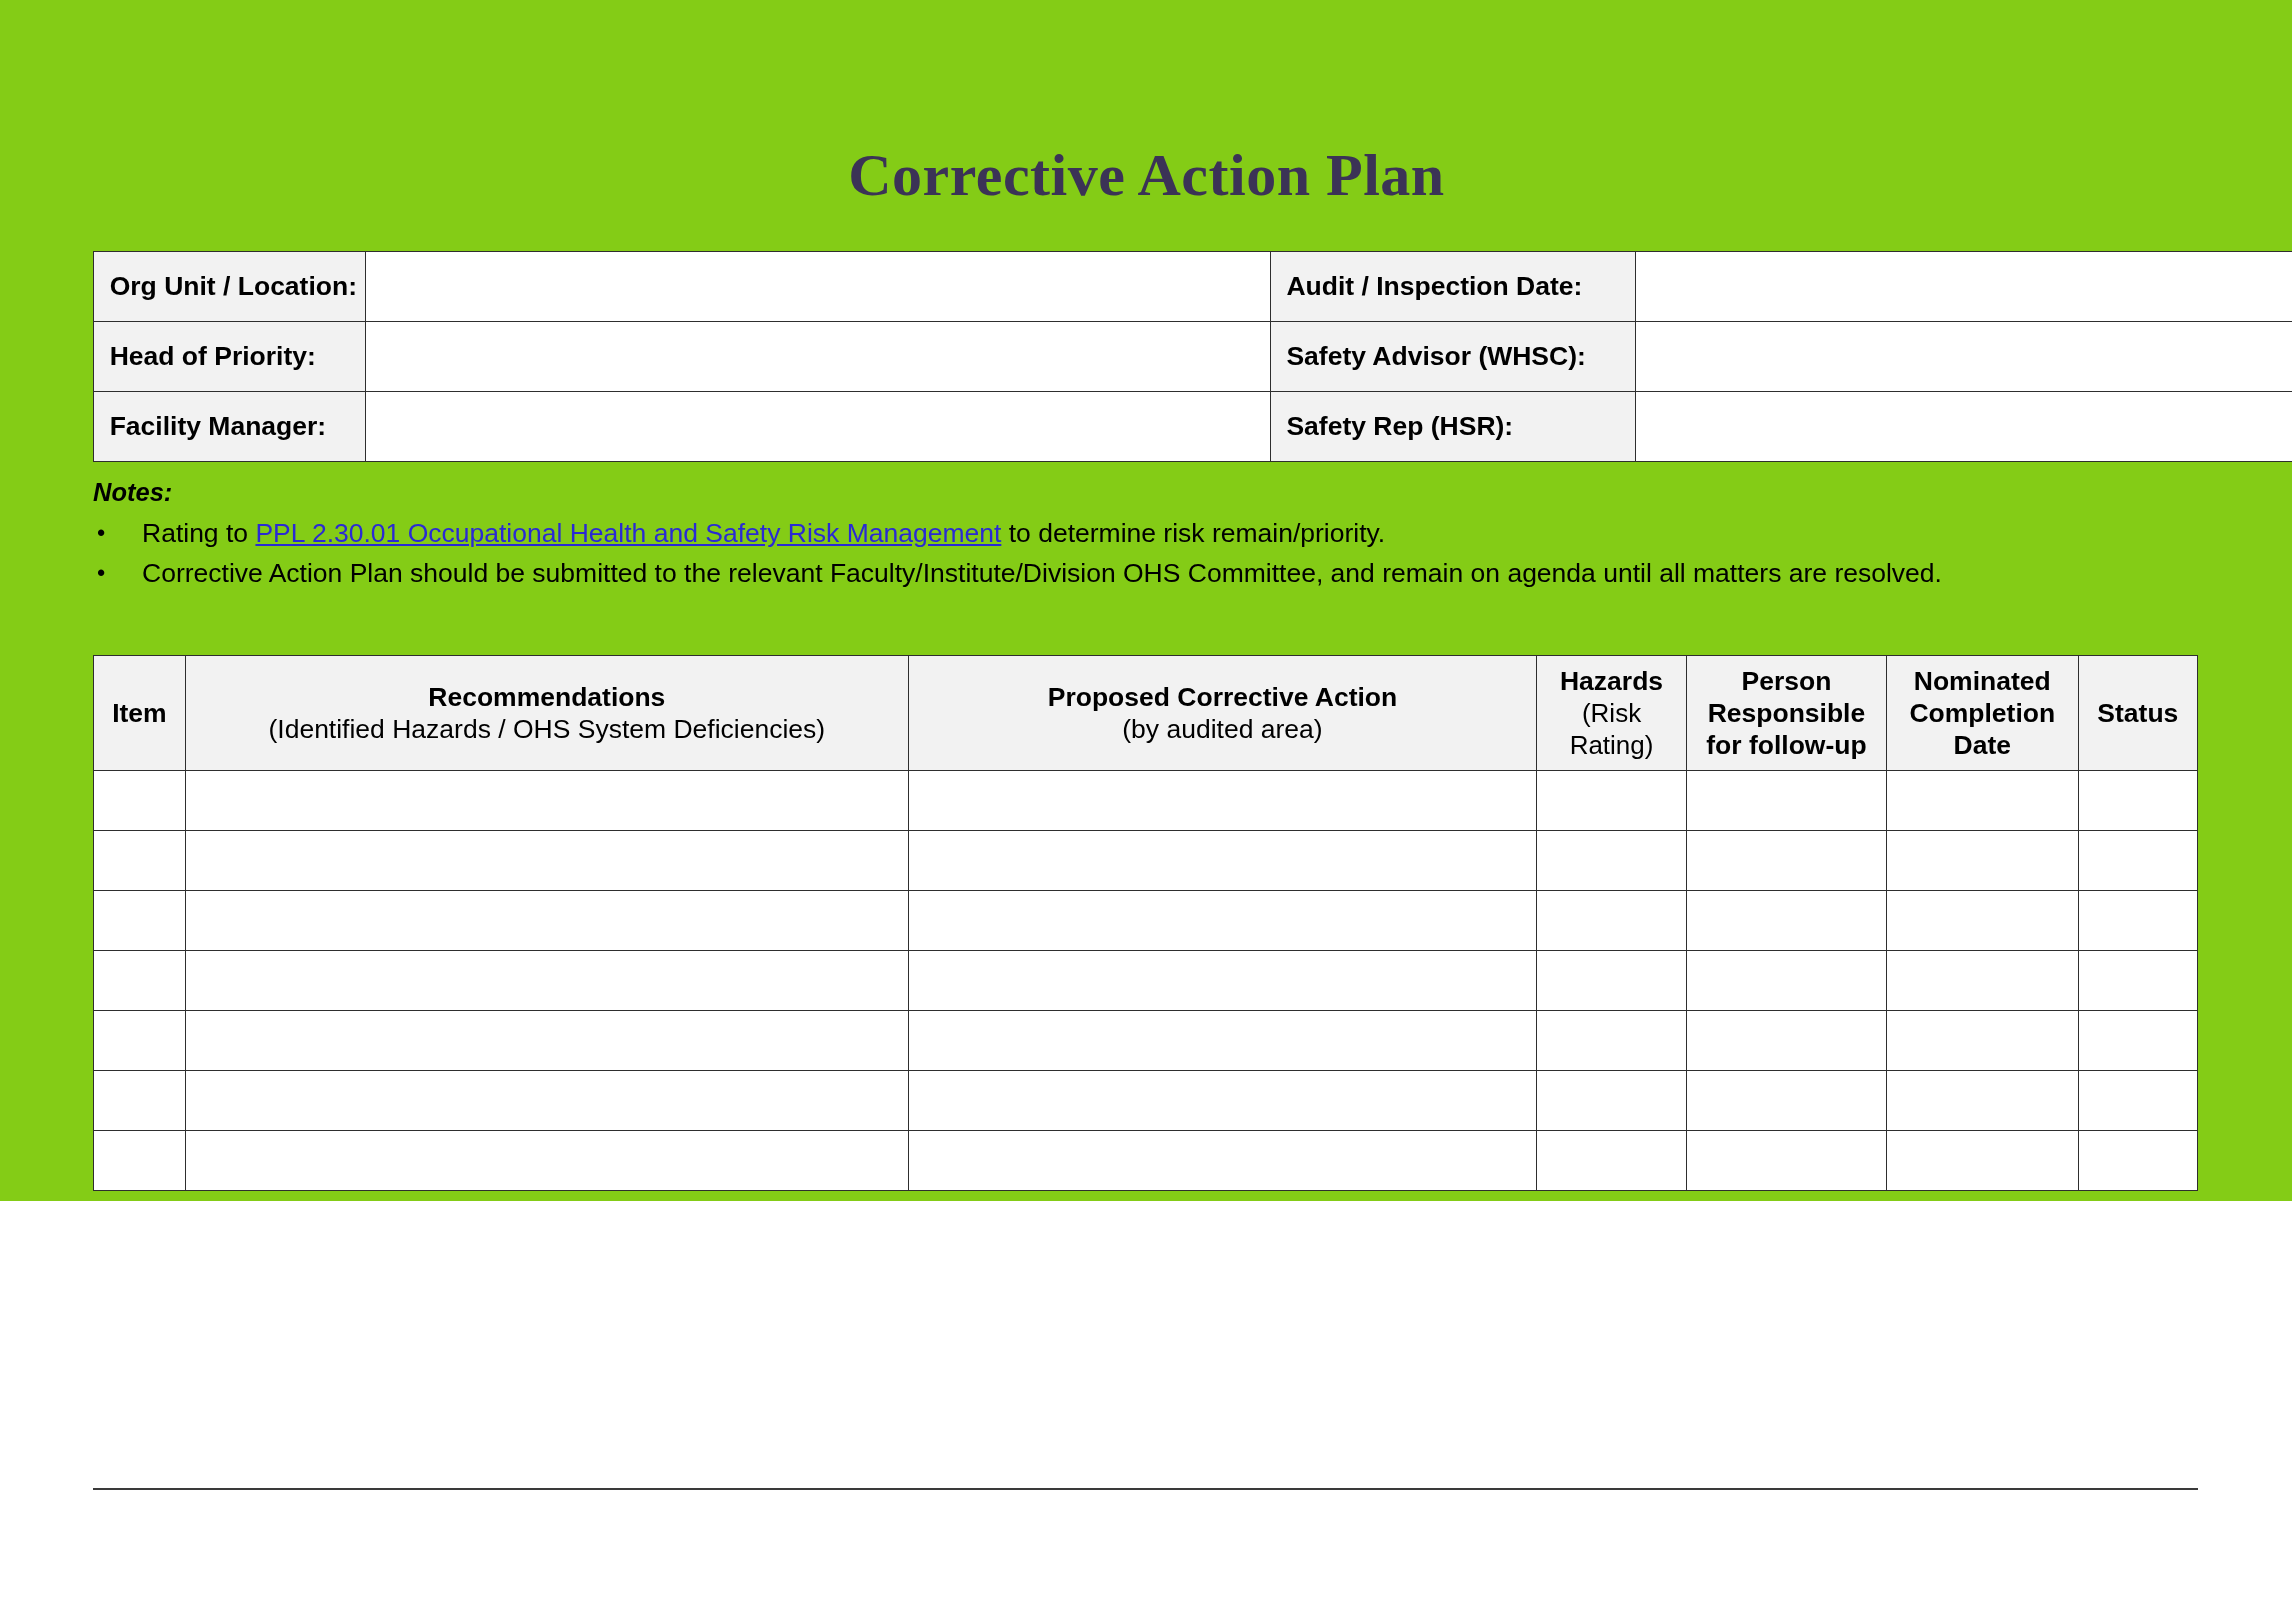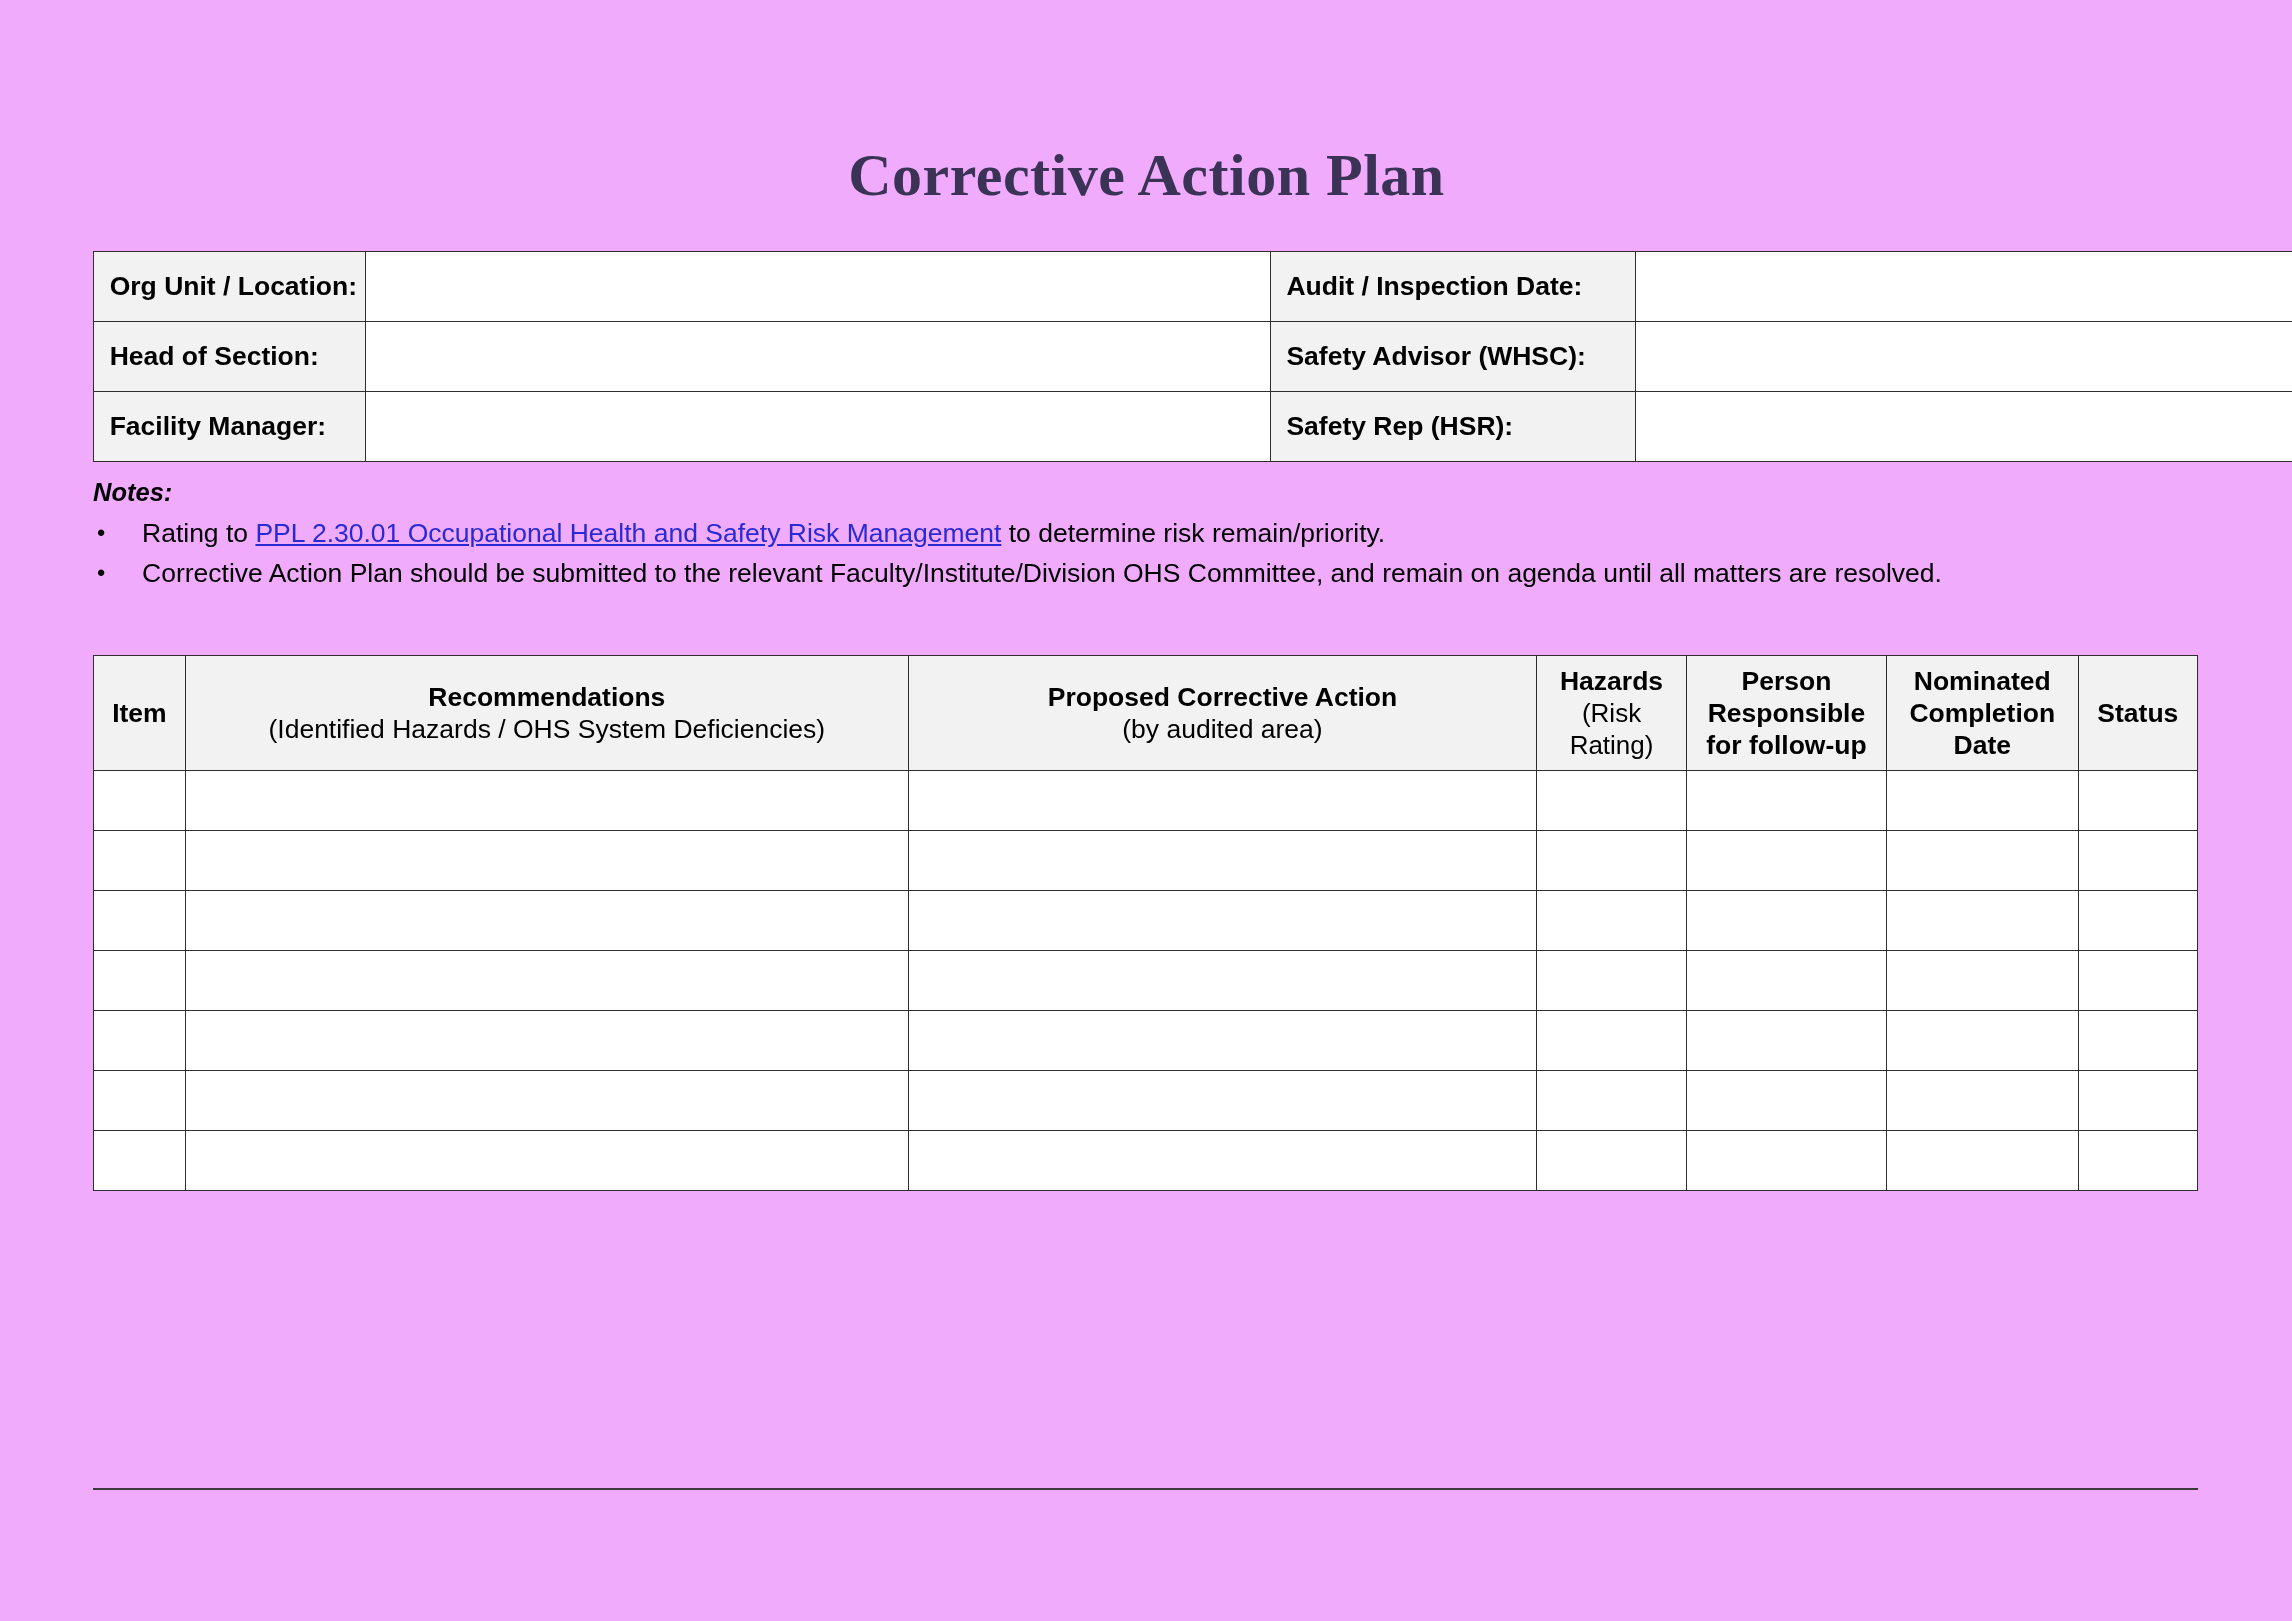--- a/index.html
+++ b/index.html
@@ -13,22 +13,22 @@
     font-family: "Liberation Sans", sans-serif;
     color: #000000;
     position: relative;
     overflow: hidden;
   }
 
   .page {
     position: absolute;
     left: 0; top: 0;
     width: 2293px;
-    height: 1621px;
-    background: #f0abfc;
+    height: 1201px;
+    background: #84cc16;
   }
 
   
   .doc-title {
     position: absolute;
     left: 0;
     top: 140px;
     width: 2293px;
     text-align: center;
     font-family: "Liberation Serif", serif;
@@ -152,21 +152,21 @@
 
   <table class="info-table">
     <tbody>
       <tr>
         <td class="info-label" style="width:240px">Org Unit / Location:</td>
         <td class="info-value" style="width:872px"></td>
         <td class="info-label" style="width:333px">Audit / Inspection Date:</td>
         <td class="info-value" style="width:627px"></td>
       </tr>
       <tr>
-        <td class="info-label">Head of Section:</td>
+        <td class="info-label">Head of Priority:</td>
         <td class="info-value"></td>
         <td class="info-label">Safety Advisor (WHSC):</td>
         <td class="info-value"></td>
       </tr>
       <tr>
         <td class="info-label">Facility Manager:</td>
         <td class="info-value"></td>
         <td class="info-label">Safety Rep (HSR):</td>
         <td class="info-value"></td>
       </tr>

